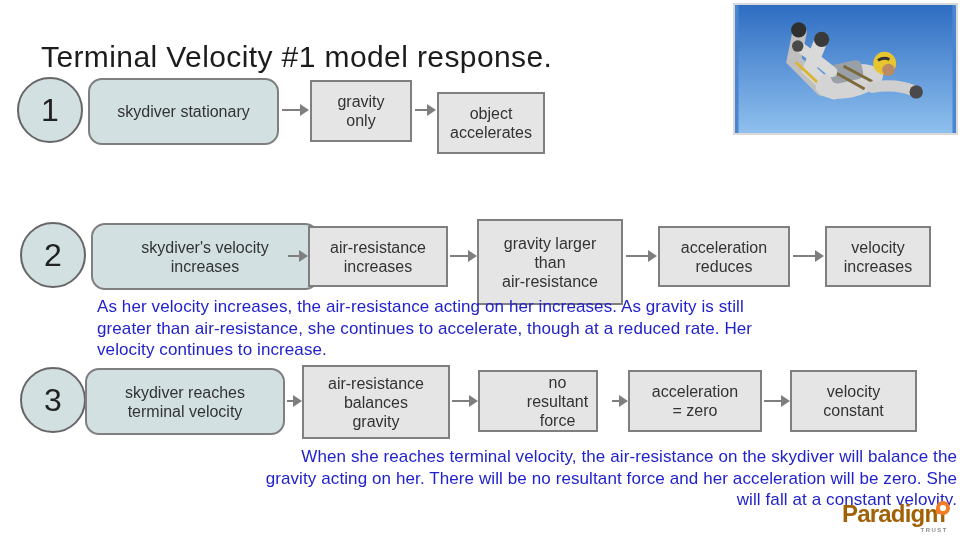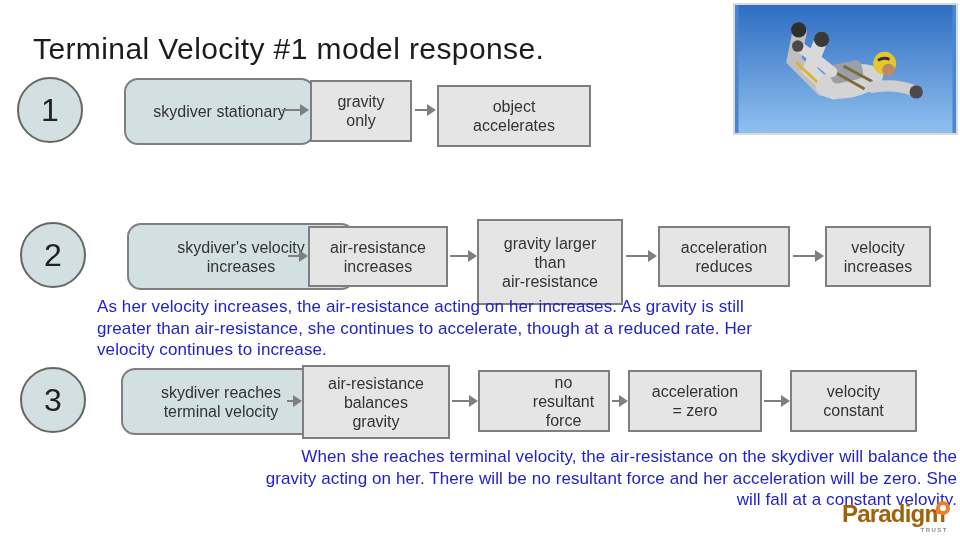--- a/index.html
+++ b/index.html
@@ -1,40 +1,40 @@
 <!DOCTYPE html>
 <html><head>
 <meta charset="utf-8">
 <style>
   html,body{margin:0;padding:0;background:#fff;}
   .slide{
     position:relative;width:960px;height:540px;background:#ffffff;
     font-family:"Liberation Sans", sans-serif;overflow:hidden;
   }
   .title{
-    position:absolute;left:25px;top:24px;margin:8px;
+    position:absolute;left:25px;top:24px;margin:16px;
     font-size:30px;font-weight:400;letter-spacing:.4px;color:#1c1c1c;
   }
   .photo{
     position:absolute;left:733px;top:3px;width:225px;height:132px;margin:0;
     border:2px solid #d9d9d9;box-sizing:border-box;background:#4a86d0;
   }
   .photo svg{display:block;width:100%;height:100%;}
   .circle{
     position:absolute;width:66px;height:66px;border-radius:50%;
     background:#d2e0e2;border:2px solid #666;box-sizing:border-box;
     display:flex;align-items:center;justify-content:center;
     font-size:32px;color:#222;
   }
   .fbox{
     position:absolute;box-sizing:border-box;border:2px solid #7f7f7f;
     display:flex;align-items:center;justify-content:center;text-align:center;
     font-size:16px;line-height:19px;color:#333;white-space:pre-line;padding:2px 4px;
   }
-  .teal{background:#d2e0e2;border-radius:14px;margin-left:36px;}
+  .teal{background:#d2e0e2;border-radius:14px;}
   .gray{background:#e5e5e5;}
   .arrow{position:absolute;height:2px;background:#7f7f7f;}
   .arrow::after{
     content:"";position:absolute;right:-9px;top:-5px;width:0;height:0;
     border-left:9px solid #7f7f7f;border-top:6px solid transparent;border-bottom:6px solid transparent;
   }
   .caption{
     position:absolute;left:97px;width:860px;margin:0;
     font-size:17px;line-height:21.5px;color:#2222cc;white-space:pre-line;letter-spacing:.1px;
   }
@@ -87,21 +87,21 @@
       </g>
     </svg>
   </figure>
 
   <div class="circle" style="left:17px;top:77px;">1</div>
   <div class="fbox teal" style="left:88px;top:78px;width:191px;height:67px;">skydiver stationary</div>
   <div class="arrow" style="left:282px;top:109px;width:18px;"></div>
   <div class="fbox gray" style="left:310px;top:80px;width:102px;height:62px;">gravity
 only</div>
   <div class="arrow" style="left:415px;top:109px;width:12px;"></div>
-  <div class="fbox gray" style="left:437px;top:85px;width:154px;height:62px;">object
+  <div class="fbox gray" style="left:437px;top:92px;width:108px;height:62px;">object
 accelerates</div>
 
   <div class="circle" style="left:20px;top:222px;">2</div>
   <div class="fbox teal" style="left:91px;top:223px;width:228px;height:67px;">skydiver's velocity
 increases</div>
   <div class="arrow" style="left:288px;top:255px;width:11px;"></div>
   <div class="fbox gray" style="left:308px;top:226px;width:140px;height:61px;">air-resistance
 increases</div>
   <div class="arrow" style="left:450px;top:255px;width:18px;"></div>
   <div class="fbox gray" style="left:477px;top:219px;width:146px;height:86px;">gravity larger
@@ -118,21 +118,21 @@
 velocity continues to increase.</p>
 
   <div class="circle" style="left:20px;top:367px;">3</div>
   <div class="fbox teal" style="left:85px;top:368px;width:200px;height:67px;">skydiver reaches
 terminal velocity</div>
   <div class="arrow" style="left:287px;top:400px;width:6px;"></div>
   <div class="fbox gray" style="left:302px;top:365px;width:148px;height:74px;">air-resistance
 balances
 gravity</div>
   <div class="arrow" style="left:452px;top:400px;width:17px;"></div>
-  <div class="fbox gray" style="left:478px;top:370px;width:132px;height:62px;padding-left:43px;">no resultant
+  <div class="fbox gray" style="left:478px;top:370px;width:120px;height:62px;padding-left:43px;">no resultant
 force</div>
   <div class="arrow" style="left:612px;top:400px;width:7px;"></div>
   <div class="fbox gray" style="left:628px;top:370px;width:134px;height:62px;">acceleration
 = zero</div>
   <div class="arrow" style="left:764px;top:400px;width:17px;"></div>
   <div class="fbox gray" style="left:790px;top:370px;width:127px;height:62px;">velocity
 constant</div>
   <p class="caption cap3">When she reaches terminal velocity, the air-resistance on the skydiver will balance the
 gravity acting on her. There will be no resultant force and her acceleration will be zero. She
 will fall at a constant velovity.</p>

